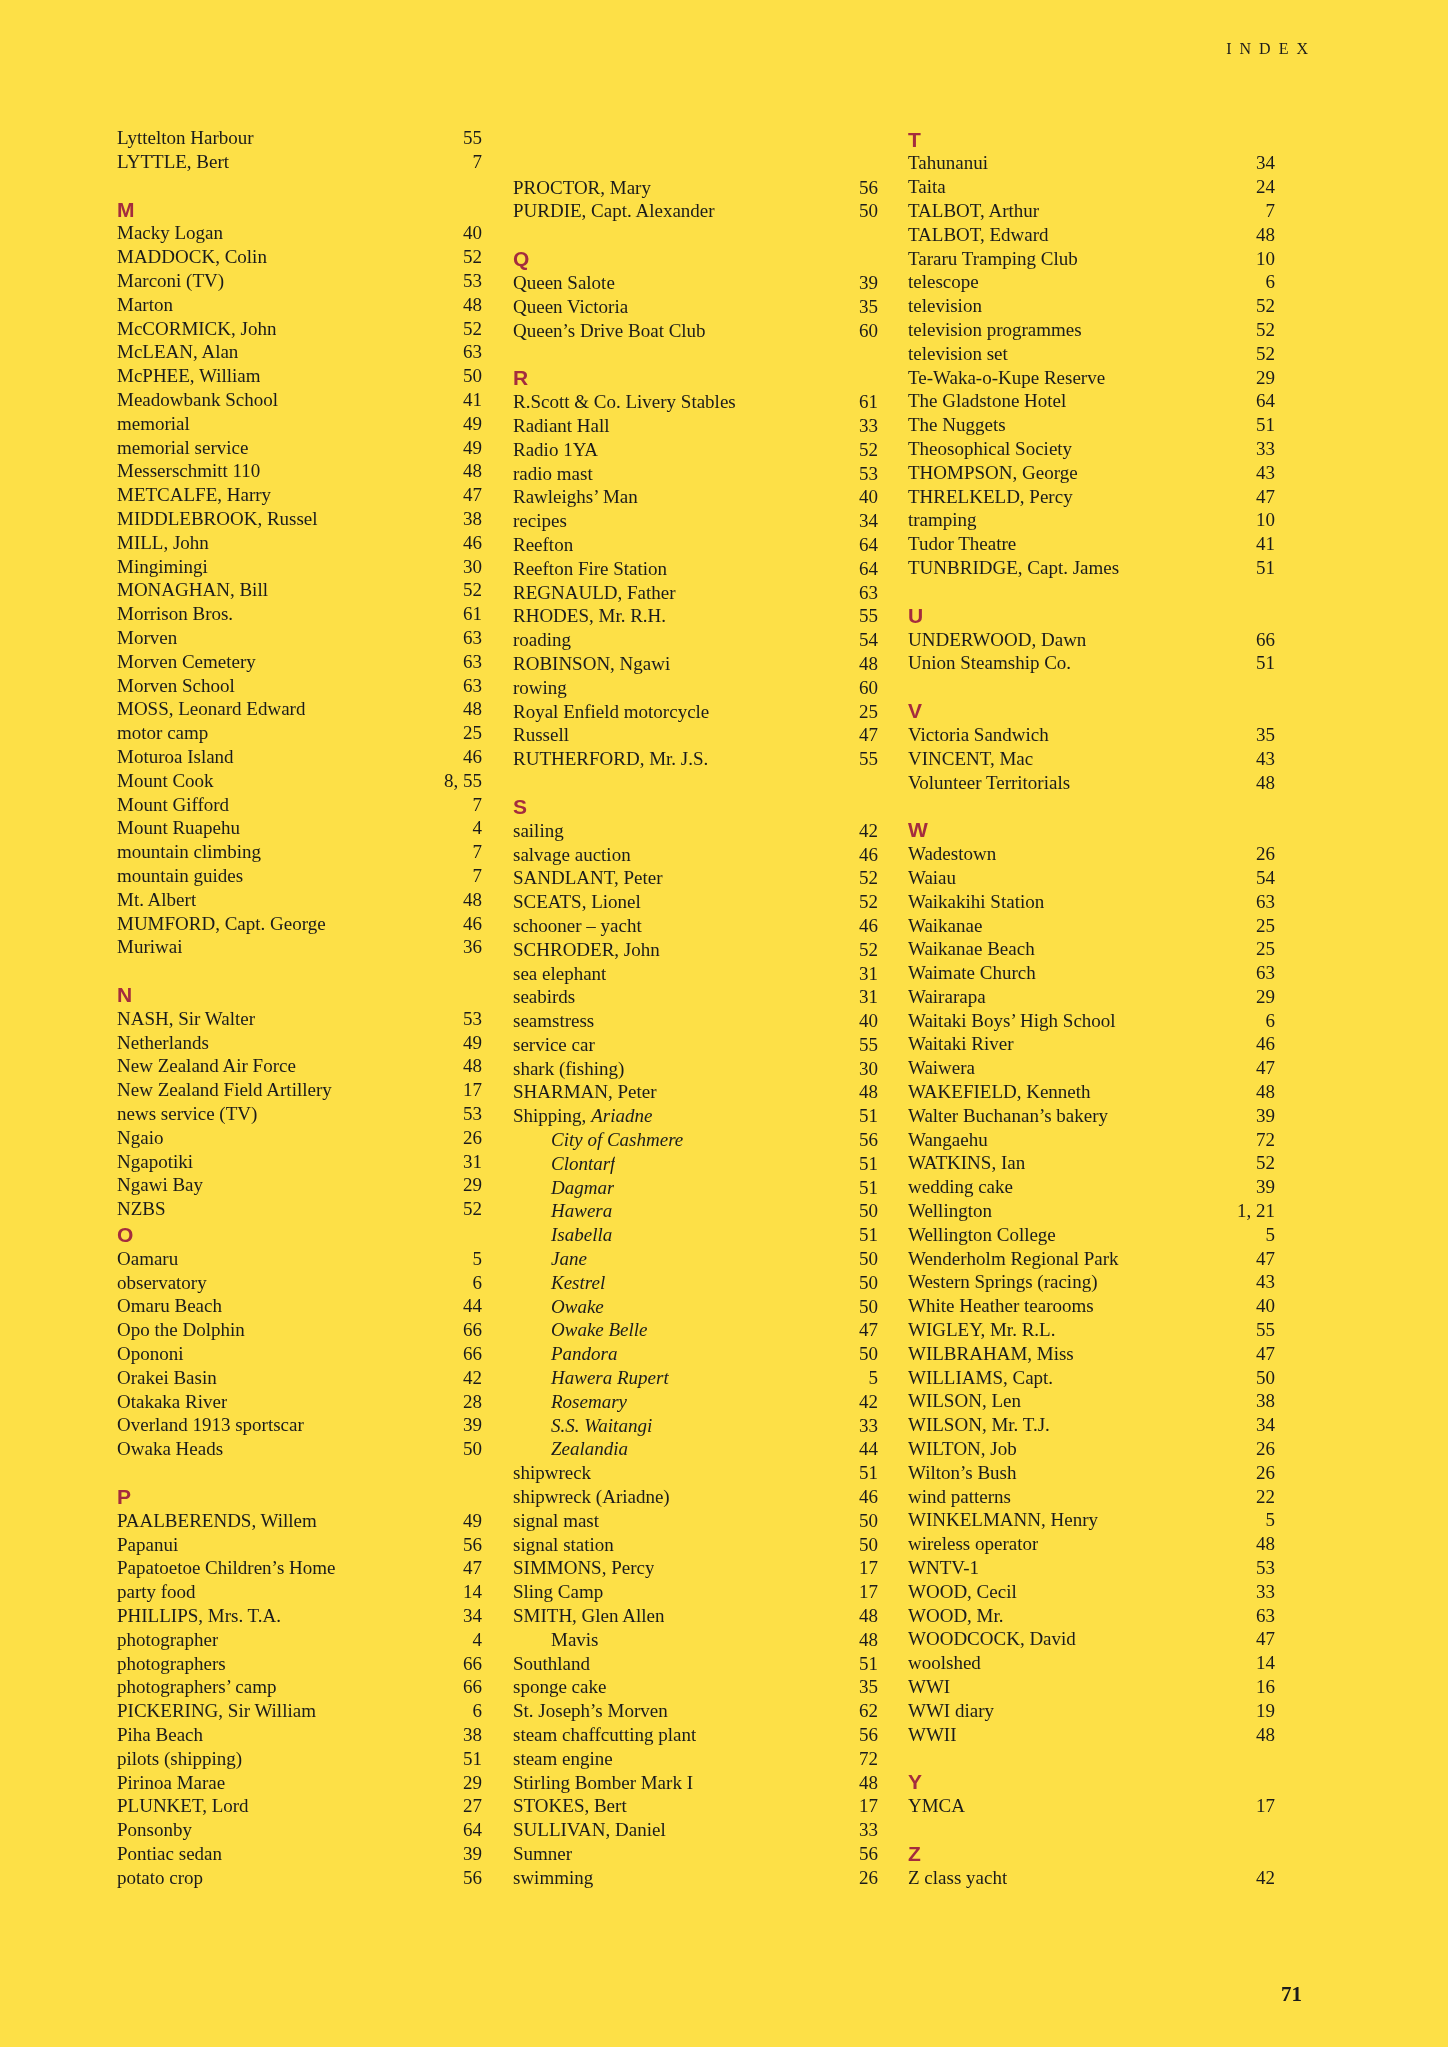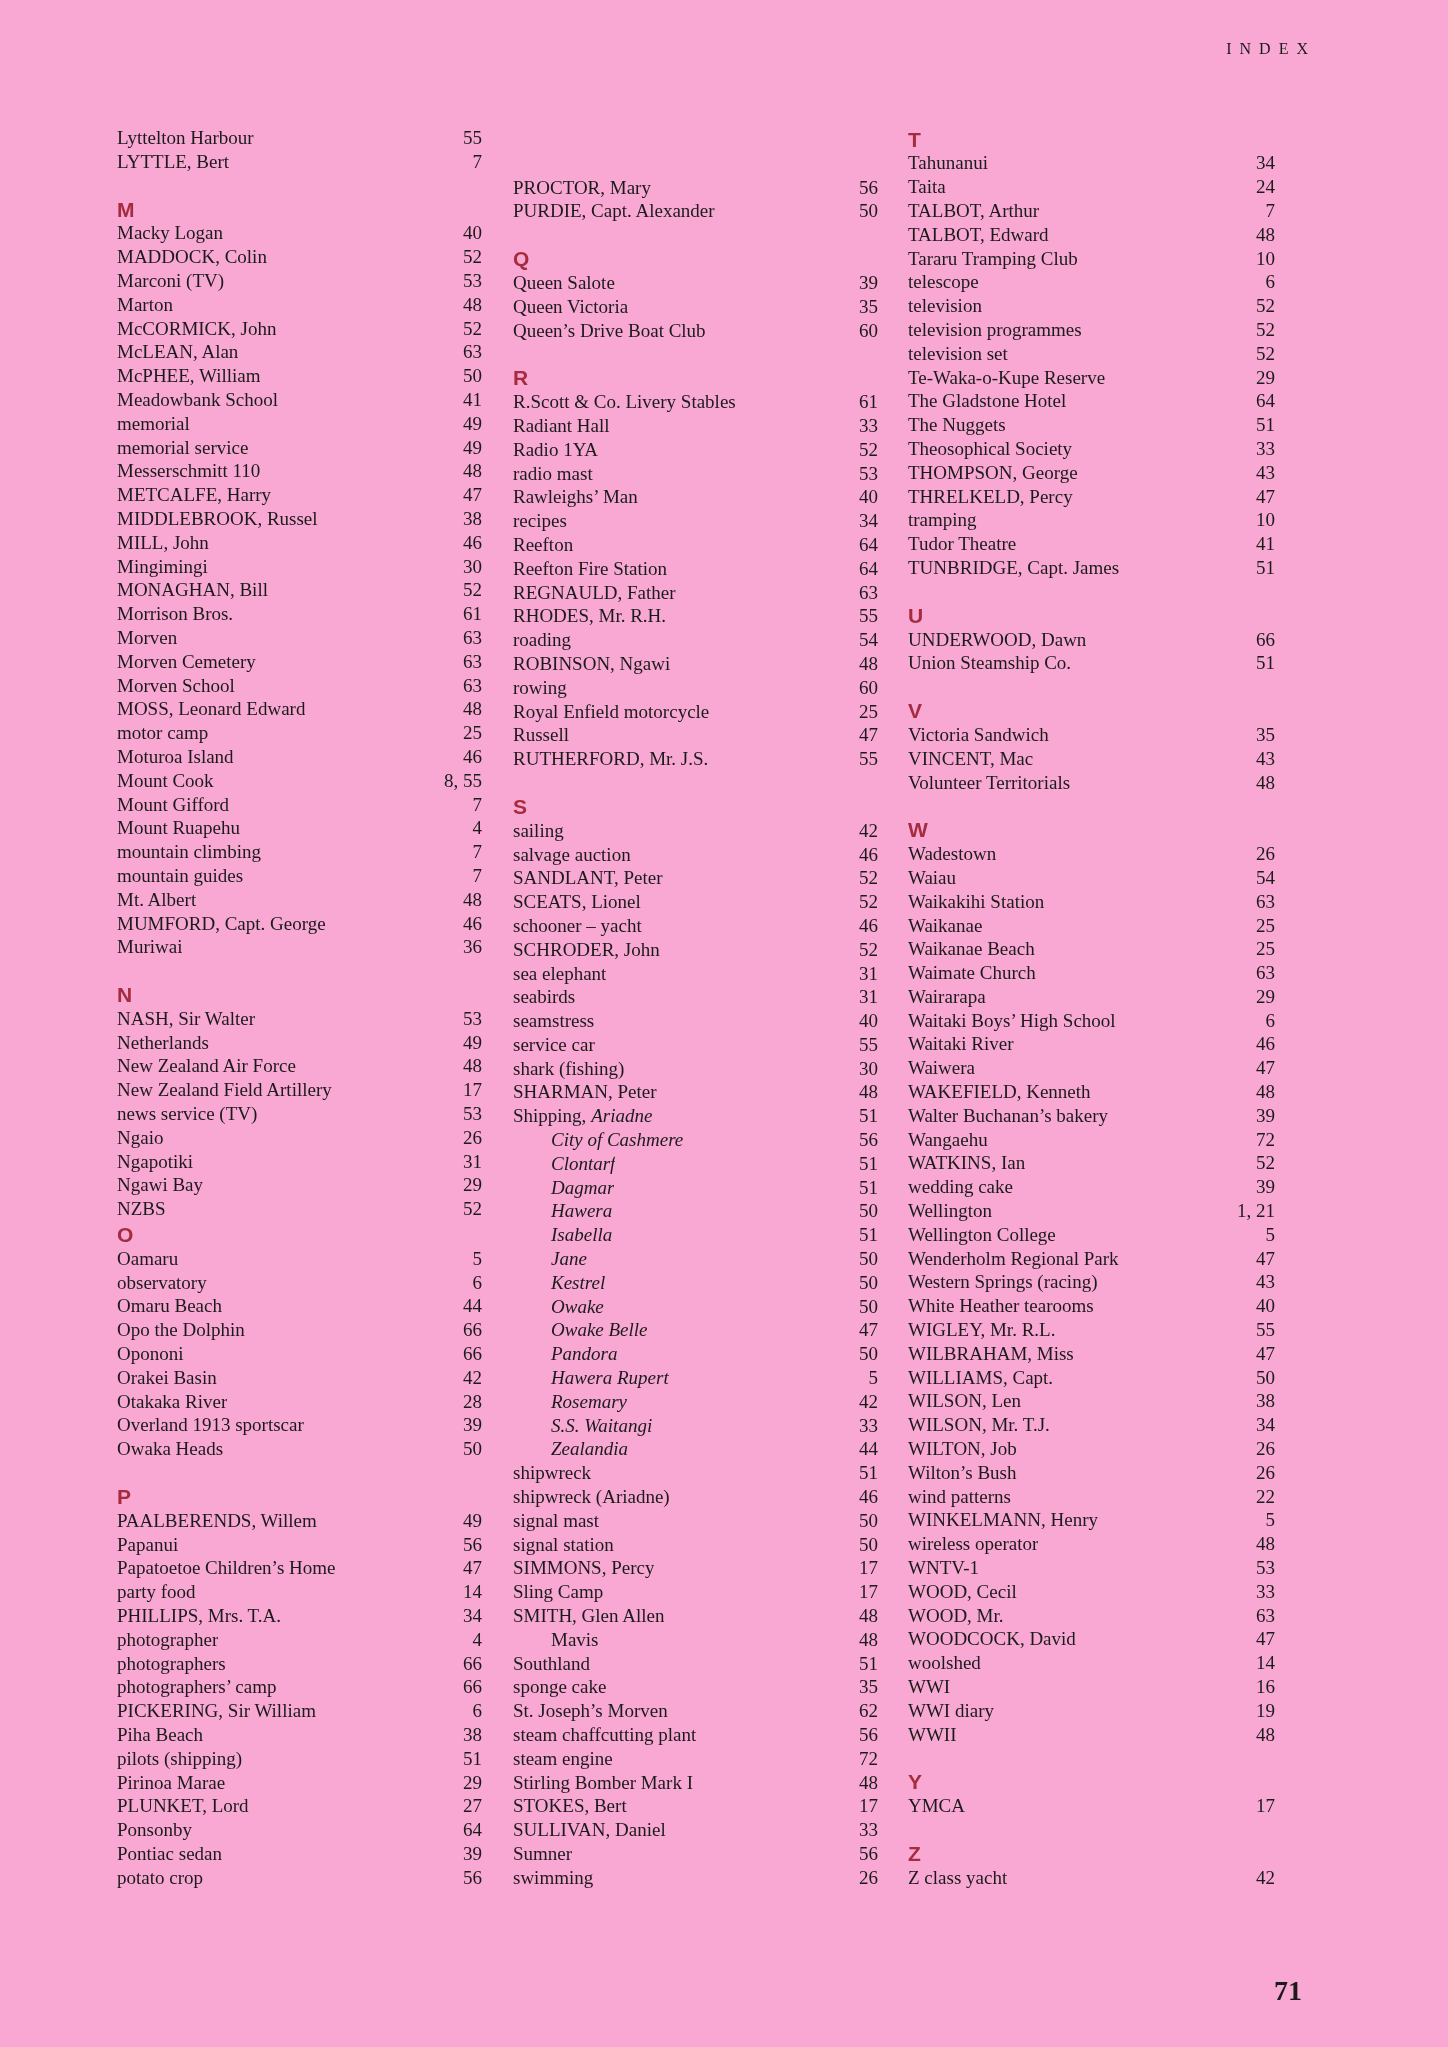--- a/index.html
+++ b/index.html
@@ -1,20 +1,20 @@
 <!DOCTYPE html>
 <html><head>
 <meta charset="utf-8">
 <style>
   html, body { margin: 0; padding: 0; background: #ffffff; }
   .page {
     position: relative;
     width: 1448px;
     height: 2047px;
-    background: #f9a8d4;
+    background: #fde047;
     font-family: "Liberation Serif", "DejaVu Serif", serif;
     color: #1b1b1b;
     overflow: hidden;
   }
   .running-head {
     position: absolute;
     top: 40px;
     right: 140px;
     font-size: 16px;
     letter-spacing: 0.5em;
@@ -49,21 +49,21 @@
     line-height: 23.8px;
   }
   .entry .label { white-space: nowrap; overflow: hidden; }
   .entry.indent .label { padding-left: 38px; }
   .italic { font-style: italic; }
   .pagenum { padding-left: 8px; white-space: nowrap; }
   .page-number {
     position: absolute;
     bottom: 40px;
     right: 146px;
-    font-size: 28px;
+    font-size: 21px;
     font-weight: 700;
     color: #1b1b1b;
   }
 </style>
 </head>
 <body>
 
 <div class="page">
   <div class="running-head">INDEX</div>
   <div class="columns" id="columns">

